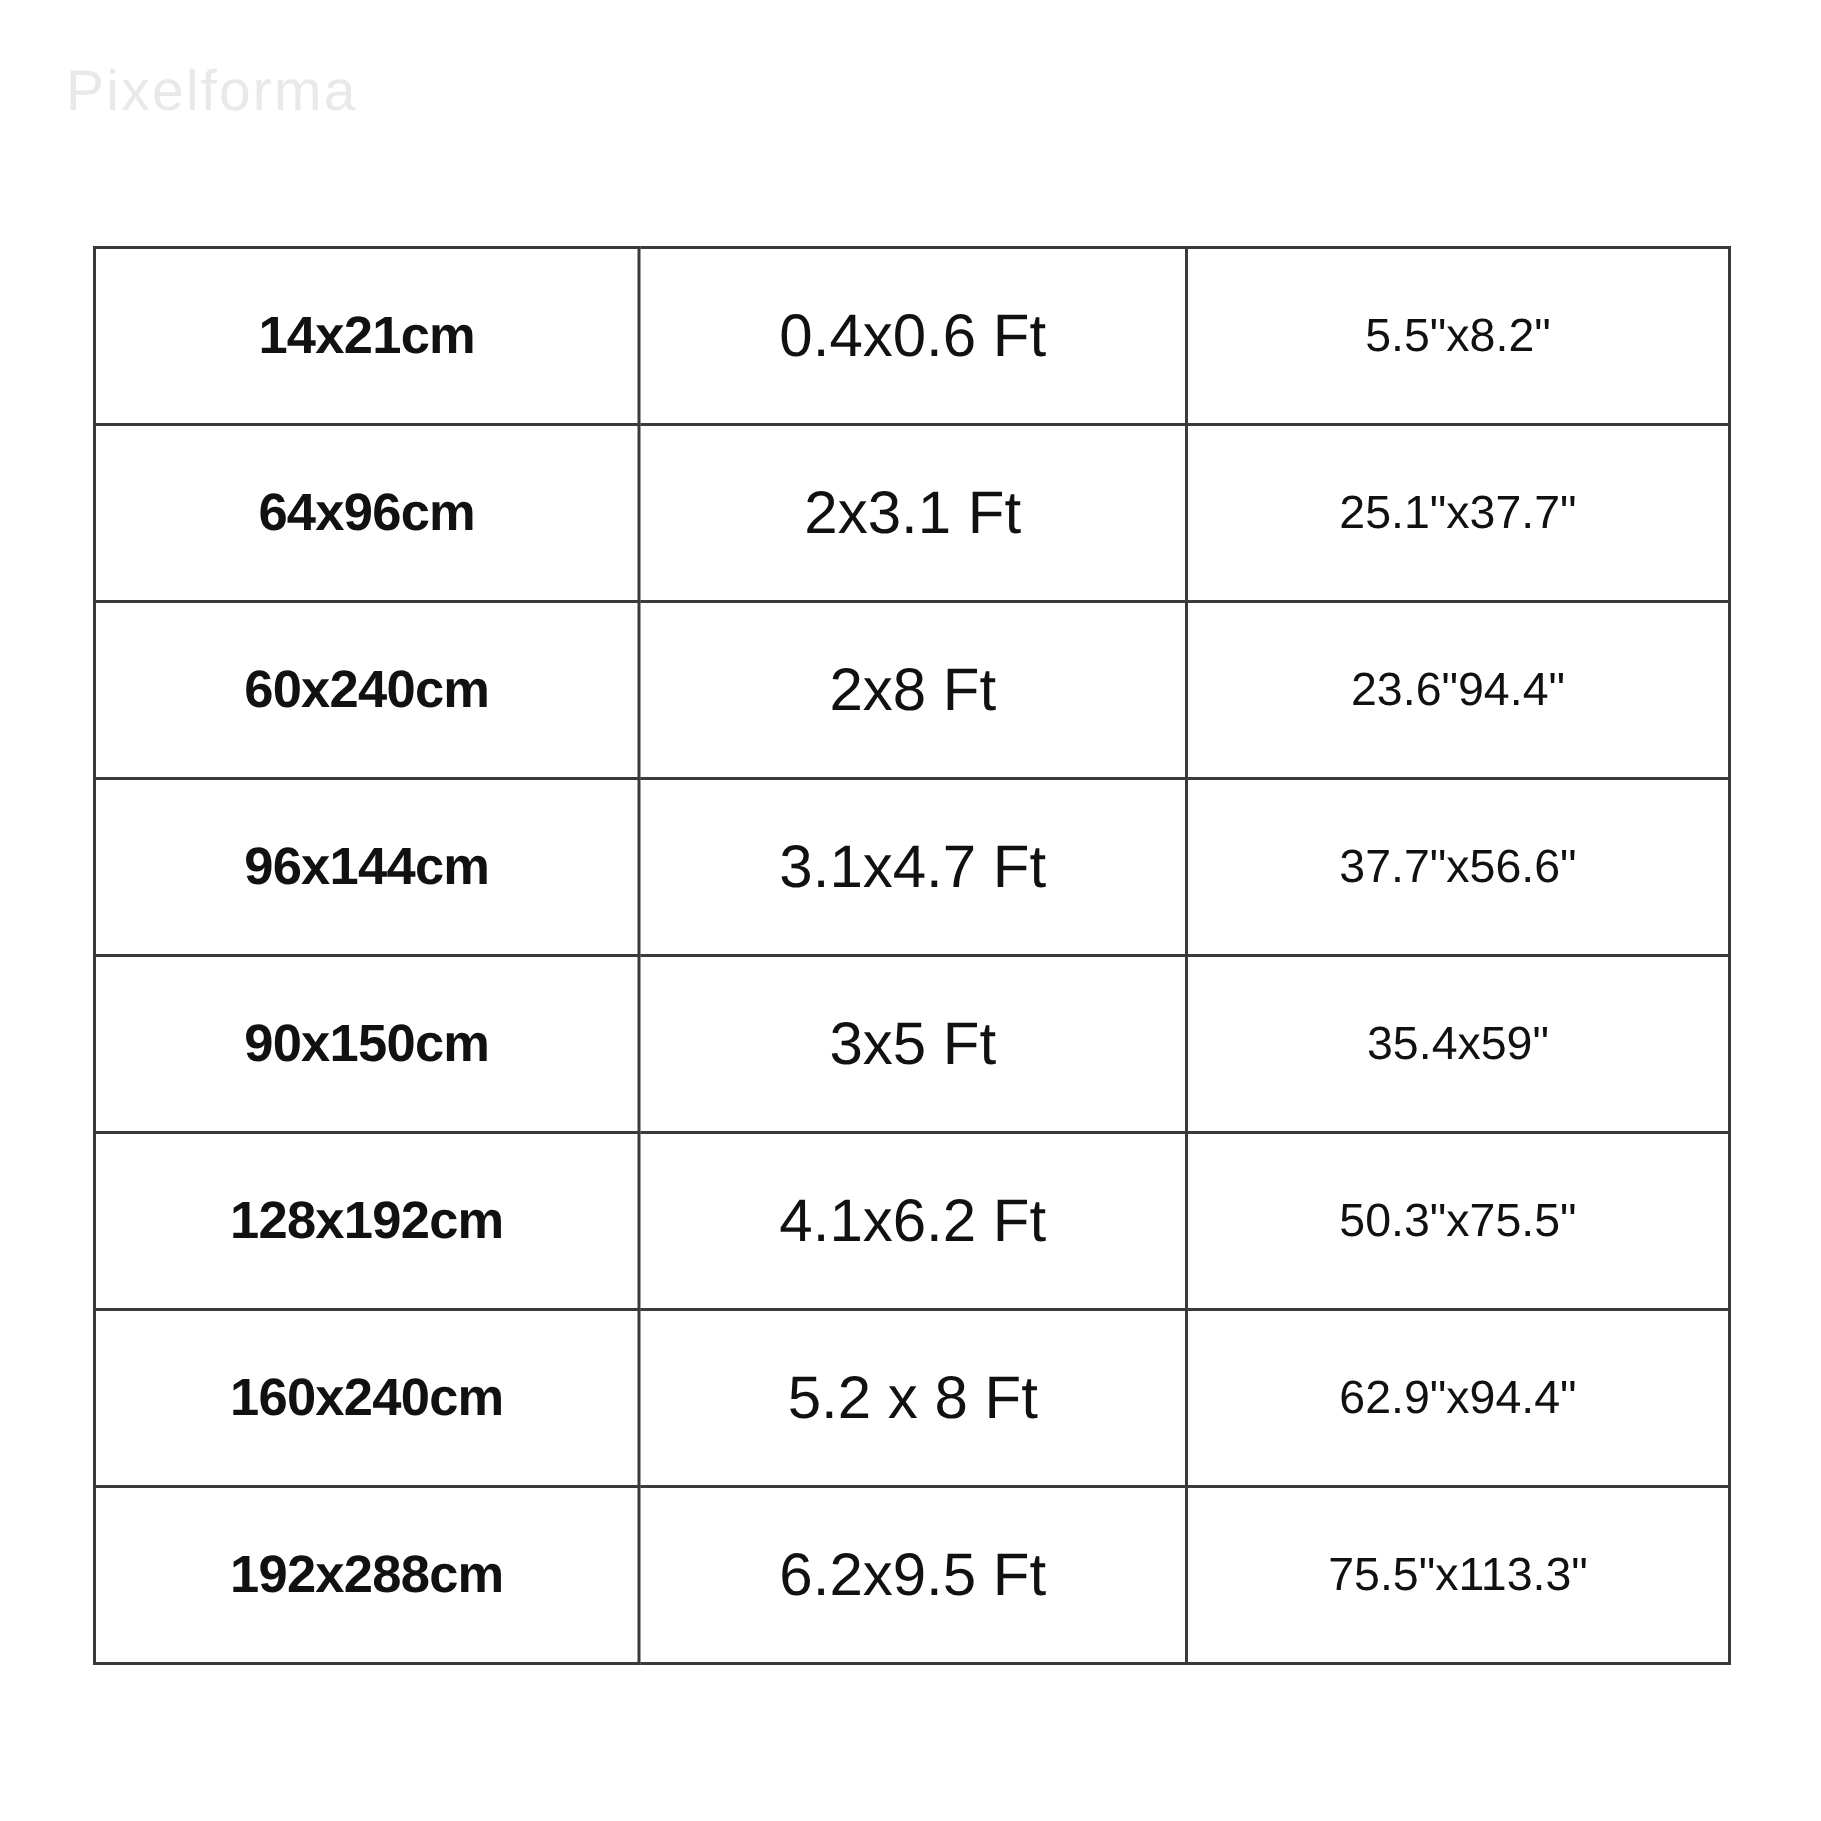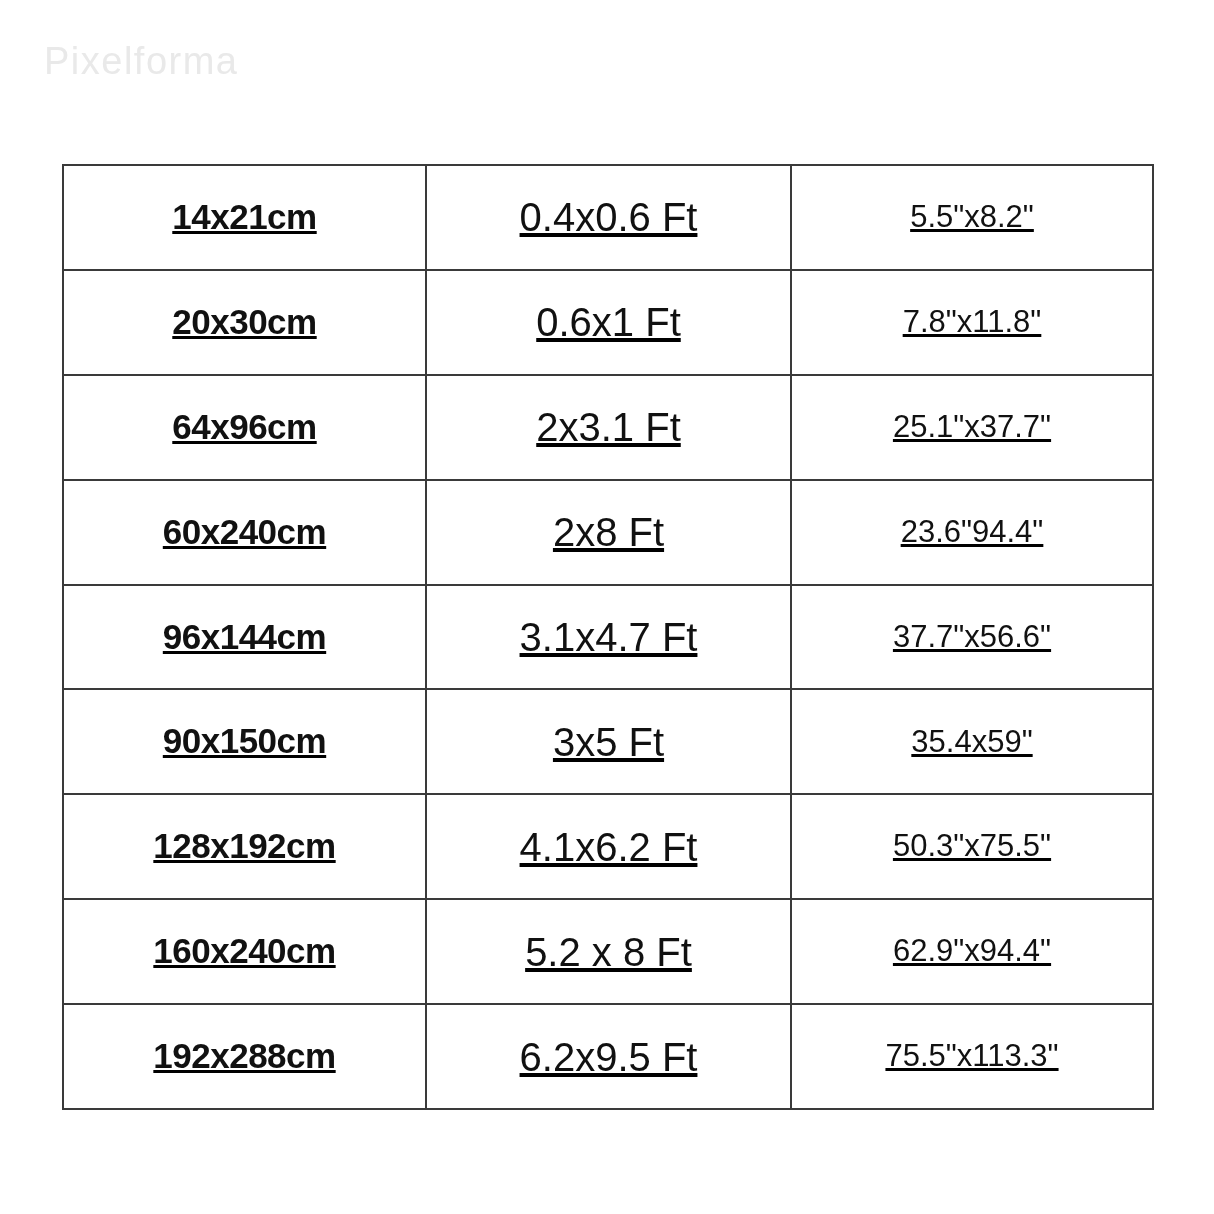--- a/index.html
+++ b/index.html
@@ -30,21 +30,20 @@
     user-select: none;
   }
 
   
   .size-table-wrap {
     position: absolute;
     left: 62px;
     top: 164px;
     width: 1090px;
     height: 946px;
-    text-decoration: underline;
   }
   table.size-table {
     width: 100%;
     height: 100%;
     border-collapse: collapse;
     table-layout: fixed;
     border: 2px solid #3a3a3a;
   }
   table.size-table td {
     border: 2px solid #3a3a3a;
@@ -92,25 +91,20 @@
       <col class="c2">
       <col class="c3">
     </colgroup>
     <tbody id="size-table-body">
         <tr>
           <td class="cm">14x21cm</td>
           <td class="ft">0.4x0.6 Ft</td>
           <td class="inch">5.5"x8.2"</td>
         </tr>
         <tr>
-          <td class="cm">20x30cm</td>
-          <td class="ft">0.6x1 Ft</td>
-          <td class="inch">7.8"x11.8"</td>
-        </tr>
-        <tr>
           <td class="cm">64x96cm</td>
           <td class="ft">2x3.1 Ft</td>
           <td class="inch">25.1"x37.7"</td>
         </tr>
         <tr>
           <td class="cm">60x240cm</td>
           <td class="ft">2x8 Ft</td>
           <td class="inch">23.6"94.4"</td>
         </tr>
         <tr>

